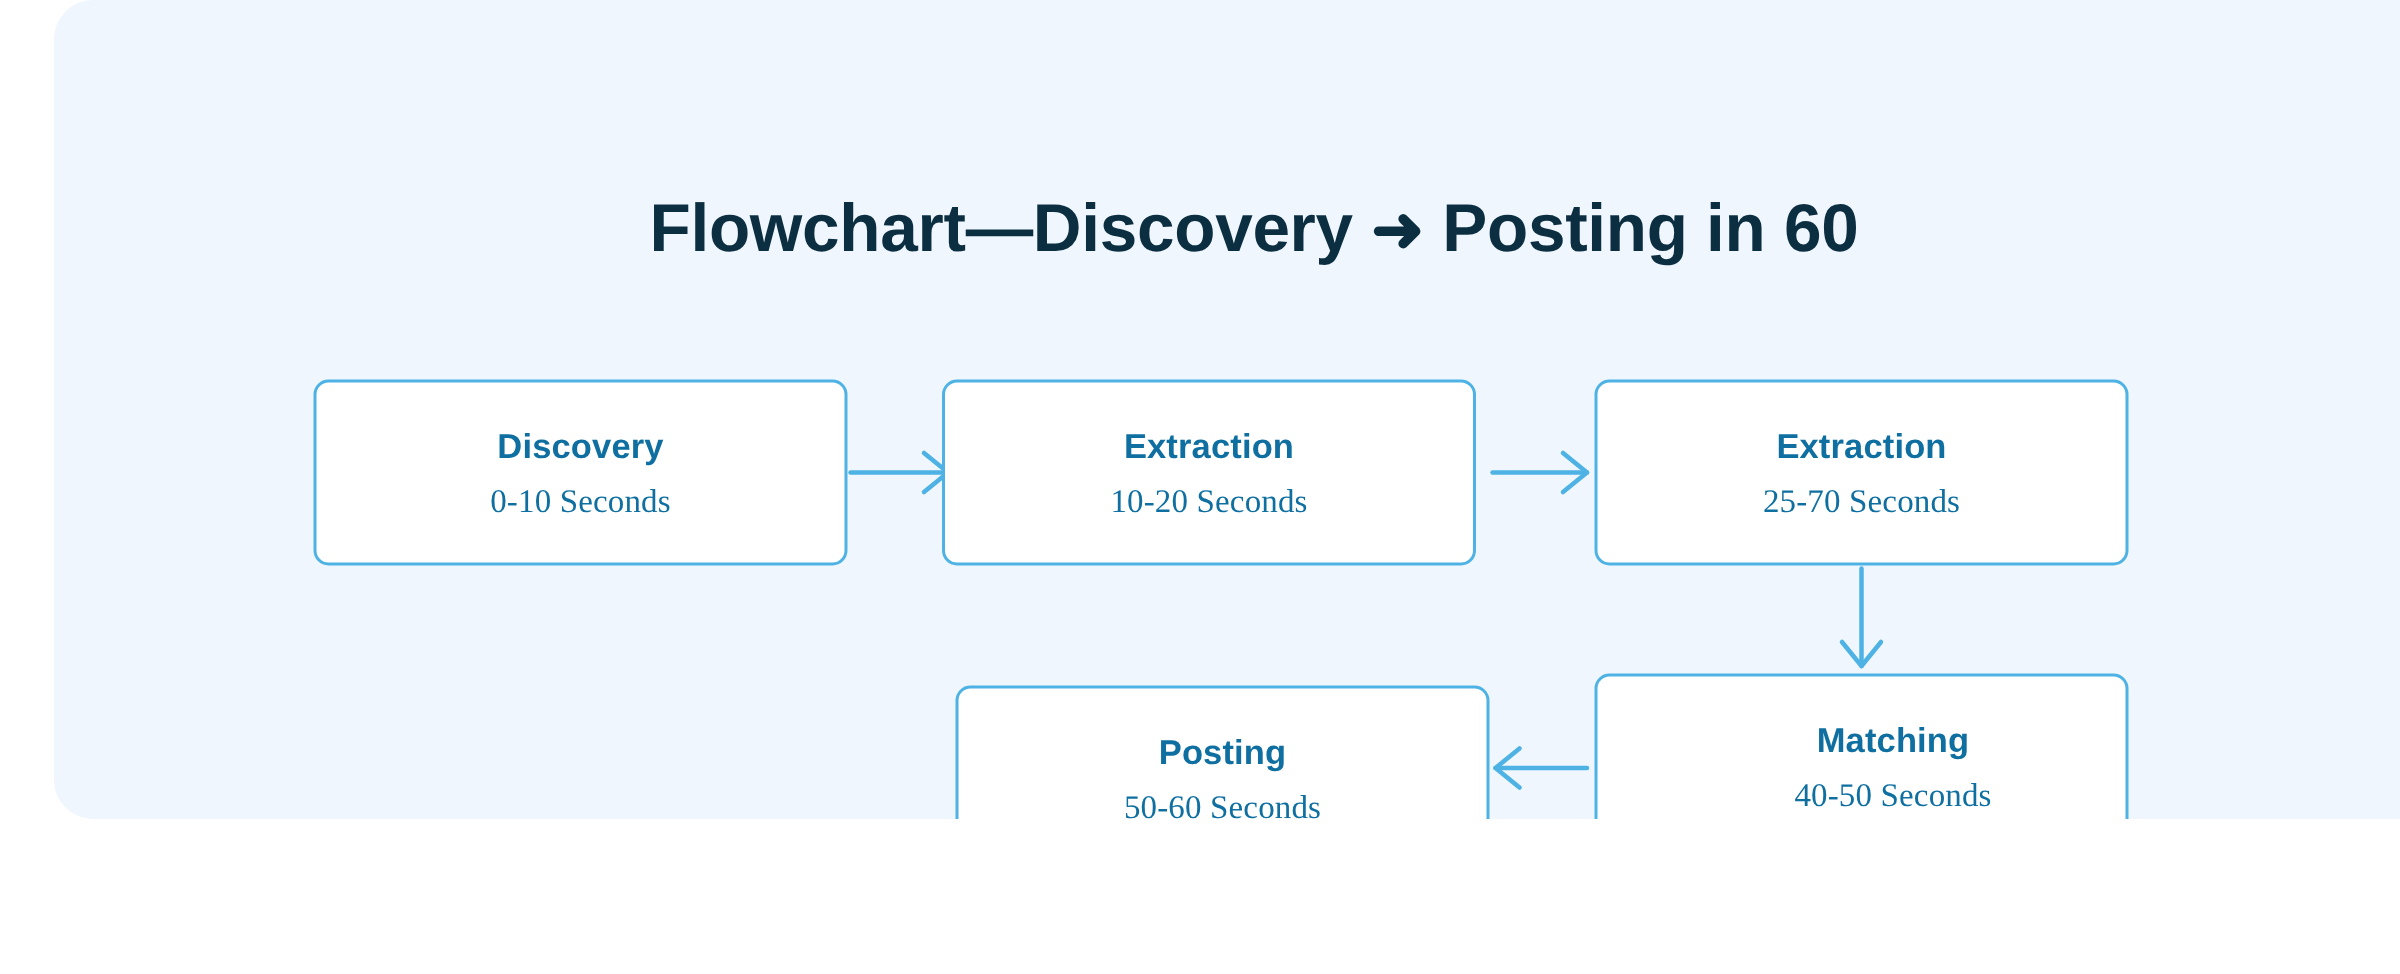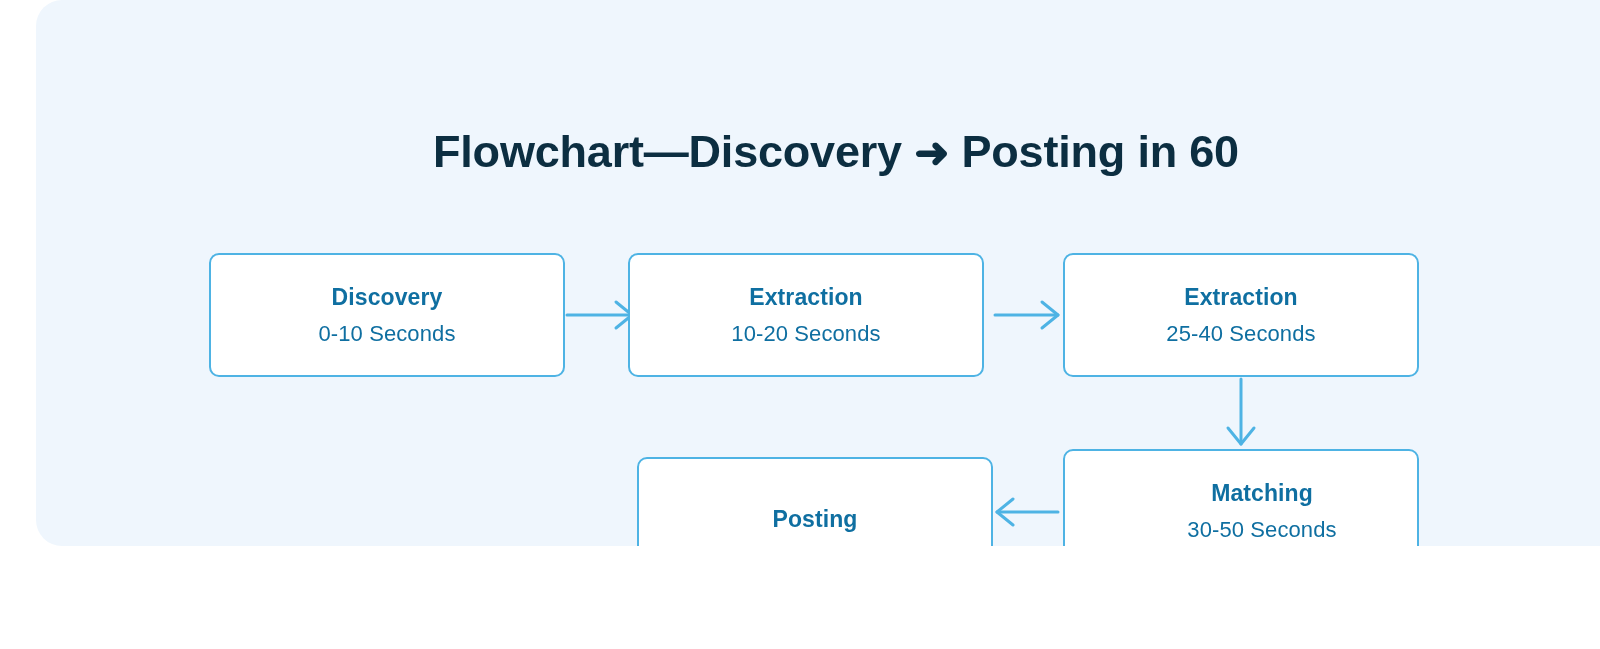--- a/index.html
+++ b/index.html
@@ -73,20 +73,21 @@
     line-height: 30px;
     letter-spacing: 0.1px;
   }
   .node .node-sub {
     font-size: 22px;
     font-weight: 400;
     color: #0f6fa1;
     line-height: 30px;
     margin-top: 7px;
     letter-spacing: 0.1px;
+    font-family: Liberation Serif, serif;
   }
 
   
   #node-discovery  { left: 173px;  top: 253px; }
   #node-extraction { left: 592px;  top: 253px; }
   #node-validation { left: 1027px; top: 253px; }
   #node-posting    { left: 601px;  top: 457px; }
   #node-matching   { left: 1027px; top: 449px; padding-left: 42px; }
 
   
@@ -139,26 +140,27 @@
       <div class="node-sub">0-10 Seconds</div>
     </div>
 
     <div class="node" id="node-extraction">
       <div class="node-title">Extraction</div>
       <div class="node-sub">10-20 Seconds</div>
     </div>
 
     <div class="node" id="node-validation">
       <div class="node-title">Extraction</div>
-      <div class="node-sub">25-40 Seconds</div>
+      <div class="node-sub">25-70 Seconds</div>
     </div>
 
     <div class="node" id="node-posting">
       <div class="node-title">Posting</div>
+      <div class="node-sub">50-60 Seconds</div>
     </div>
 
     <div class="node" id="node-matching">
       <div class="node-title">Matching</div>
-      <div class="node-sub">30-50 Seconds</div>
+      <div class="node-sub">40-50 Seconds</div>
     </div>
 
   </div>
 </div>
 
 </body></html>

